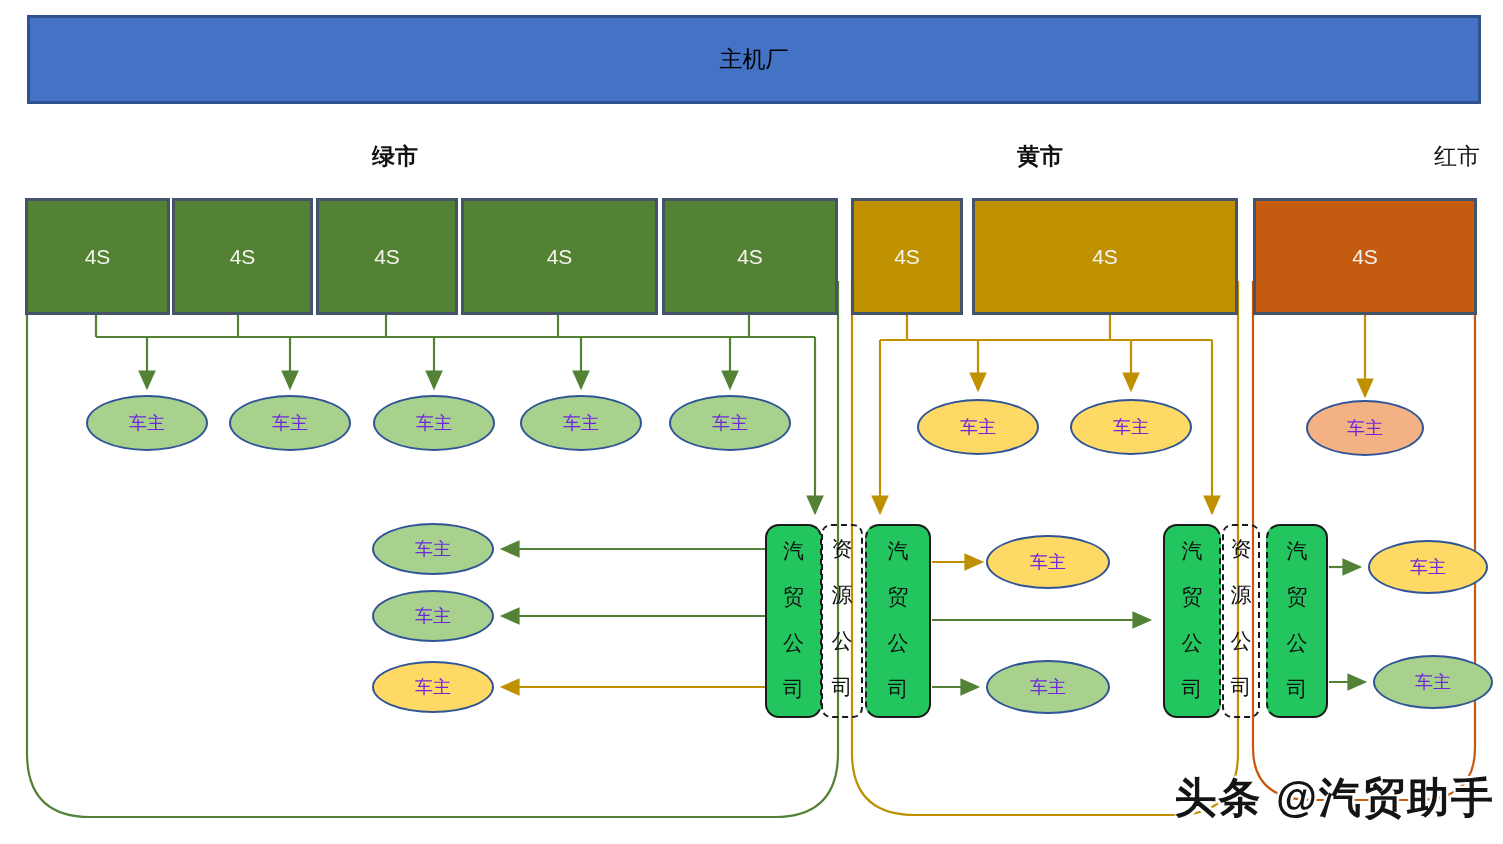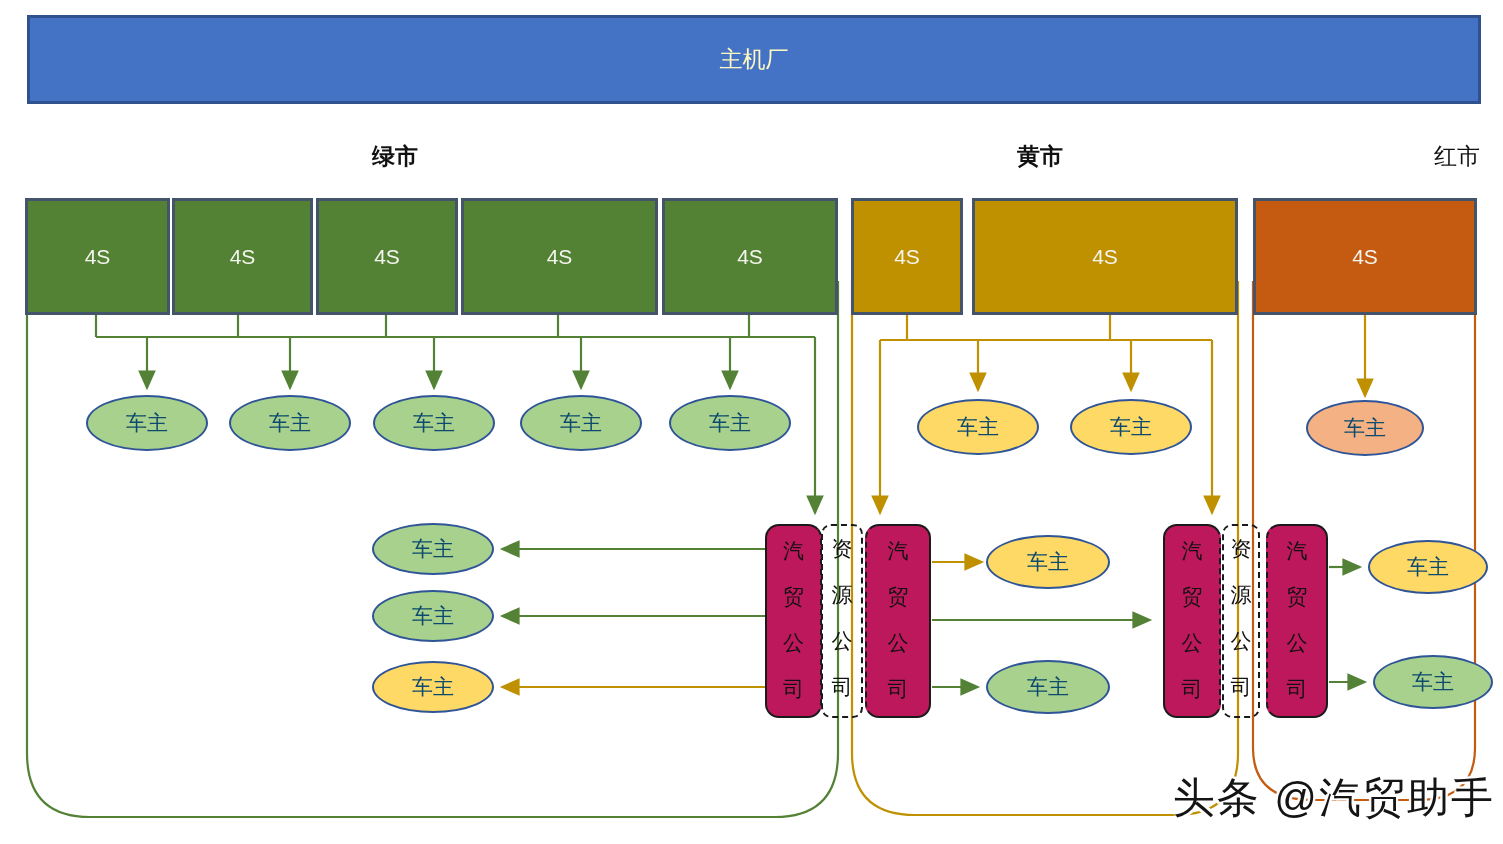--- a/index.html
+++ b/index.html
@@ -2,44 +2,44 @@
 <html><head>
 <meta charset="utf-8">
 <style>
   html,body{margin:0;padding:0;background:#fff;}
   #stage{position:relative;width:1503px;height:844px;background:#fff;overflow:hidden;
          font-family:"Liberation Sans","DejaVu Sans",sans-serif;}
   #wires{position:absolute;left:0;top:0;z-index:1;}
   .abs{position:absolute;box-sizing:border-box;}
   
   .hdr{left:27px;top:15px;width:1454px;height:89px;background:#4472C4;border:3px solid #2F528F;
-       display:flex;align-items:center;justify-content:center;color:#fef9c3;font-size:23px;z-index:2;}
+       display:flex;align-items:center;justify-content:center;color:#000000;font-size:23px;z-index:2;}
   
   .mlabel{top:142px;height:28px;font-size:23px;color:#111;z-index:2;display:flex;align-items:center;justify-content:center;}
   
   .store{top:198px;height:117px;border:3px solid #44546A;display:flex;align-items:center;
          justify-content:center;color:#f5f5f0;font-size:21px;z-index:2;}
   .store.green{background:#548235;}
   .store.yellow{background:#BF9000;}
   .store.red{background:#C55A11;}
   
   .owner{border:2.5px solid #2F5597;border-radius:50%;display:flex;align-items:center;
-         justify-content:center;color:#0c4a6e;font-size:21px;z-index:2;}
+         justify-content:center;color:#6d28d9;font-size:18px;z-index:2;}
   .owner.g{background:#A9D18E;}
   .owner.y{background:#FFD966;}
   .owner.s{background:#F4B183;}
   
-  .co{top:524px;height:194px;border:2.5px solid #1a1a1a;border-radius:14px;z-index:2;background:#be185d;}
+  .co{top:524px;height:194px;border:2.5px solid #1a1a1a;border-radius:14px;z-index:2;background:#22c55e;}
   .co.mid{background:transparent;border-style:dashed;border-radius:10px;font-family:Liberation Mono, monospace;}
   .co.ledge{border-right-style:dashed;}
   .co.redge{border-left-style:dashed;}
   .vtext{width:26px;margin:2px auto 0 auto;font-size:21px;line-height:46px;color:#111;
          text-align:center;word-break:break-all;}
   
-  .wm{right:8px;top:770px;z-index:3;font-size:42px;font-weight:400;color:#141414;letter-spacing:2px;
+  .wm{right:8px;top:770px;z-index:3;font-size:42px;font-weight:700;color:#141414;letter-spacing:2px;
       text-shadow:-2px -2px 0 #fff,2px -2px 0 #fff,-2px 2px 0 #fff,2px 2px 0 #fff,0 0 4px #fff;}
 </style>
 </head>
 <body>
 
 <div id="stage">
 
   <svg id="wires" width="1503" height="844">
     <defs>
       <marker id="ag" markerWidth="11" markerHeight="9" refX="8" refY="4" orient="auto">

